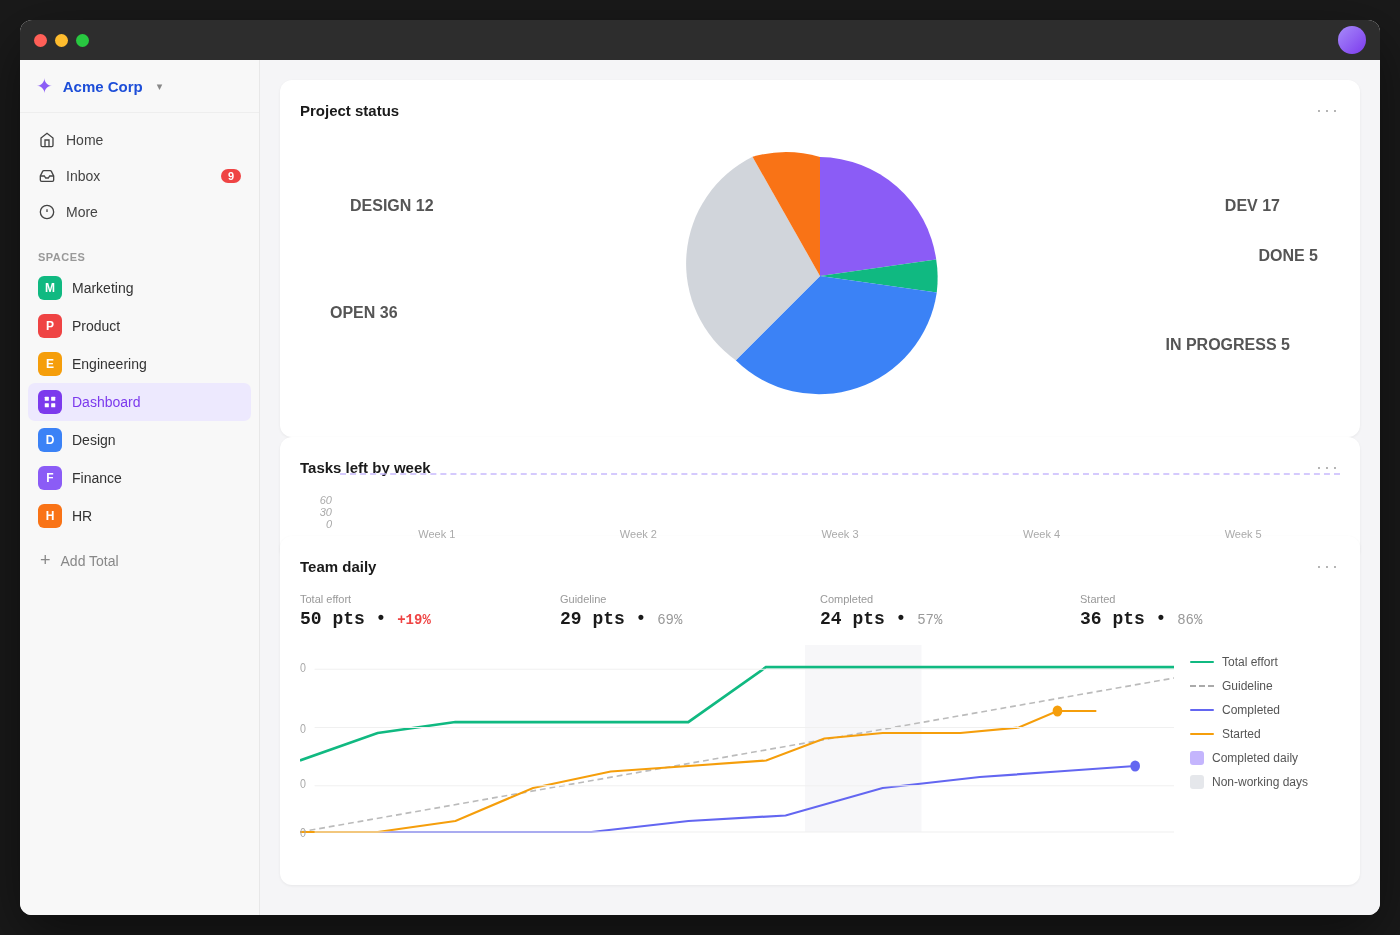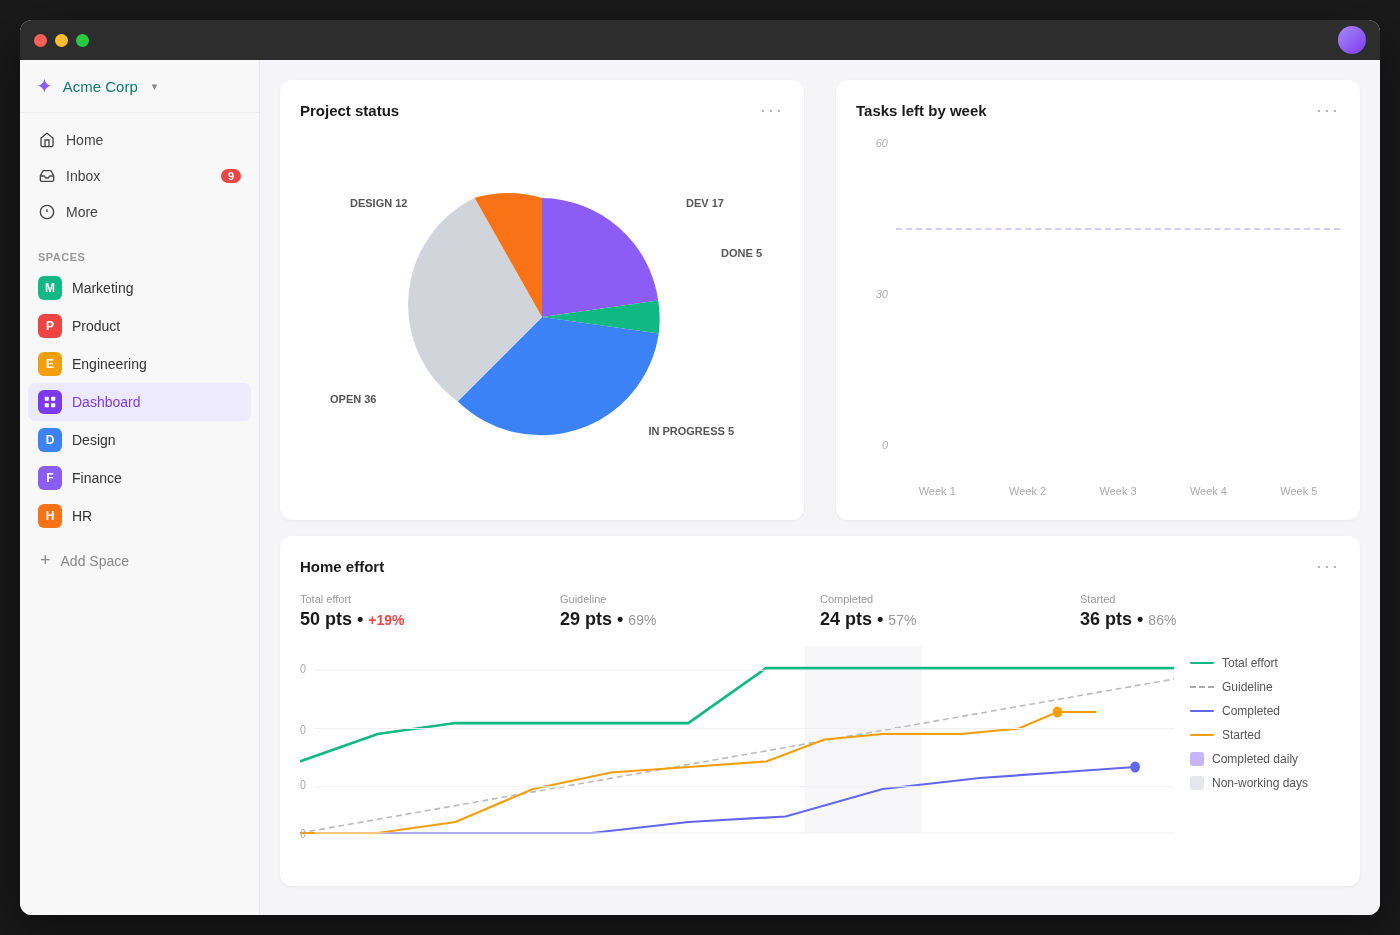--- a/index.html
+++ b/index.html
@@ -64,22 +64,22 @@
     }
     .sidebar-header {
       padding: 14px 16px;
       display: flex;
       align-items: center;
       gap: 10px;
       border-bottom: 1px solid #eeeeee;
     }
     .sidebar-title {
       font-size: 15px;
-      font-weight: 400;
-      color: #0f766e;
+      font-weight: 700;
+      color: #1d4ed8;
     }
     .sidebar-chevron {
       margin-left: 4px;
       color: #888;
       font-size: 11px;
     }
     .sidebar-nav {
       padding: 10px 8px;
       display: flex;
       flex-direction: column;
@@ -171,22 +171,23 @@
       flex: 1;
       background: #f5f5f7;
       overflow-y: auto;
       padding: 20px;
       display: flex;
       flex-direction: column;
       gap: 16px;
     }
     .charts-row {
       display: flex;
-      gap: 32px;
+      gap: 0;
       height: 440px;
+      flex-direction: column;
     }
     .card {
       background: #ffffff;
       border-radius: 12px;
       padding: 20px;
       box-shadow: 0 1px 3px rgba(0,0,0,0.06);
     }
     .card-header {
       display: flex;
       align-items: center;
@@ -218,21 +219,21 @@
       display: flex;
       align-items: center;
       justify-content: center;
     }
     .pie-svg {
       width: 280px;
       height: 280px;
     }
     .pie-label {
       position: absolute;
-      font-size: 11px;
+      font-size: 16px;
       font-weight: 600;
       color: #555;
       white-space: nowrap;
     }
     
     .bar-chart-container {
       height: calc(100% - 40px);
       display: flex;
       flex-direction: column;
       position: relative;
@@ -316,20 +317,21 @@
     }
     .stat-label {
       font-size: 11px;
       color: #999;
       margin-bottom: 4px;
     }
     .stat-value {
       font-size: 18px;
       font-weight: 700;
       color: #1a1a1a;
+      font-family: Liberation Mono, monospace;
     }
     .stat-change {
       font-size: 14px;
       font-weight: 600;
     }
     .stat-change.positive { color: #ef4444; }
     .stat-pct {
       font-size: 14px;
       color: #999;
       font-weight: 500;
@@ -462,21 +464,21 @@
           <span>Finance</span>
         </div>
         <div class="space-item">
           <div class="space-icon" style="background:#f97316;">H</div>
           <span>HR</span>
         </div>
       </div>
 
       <div class="add-space" style="margin-top:8px;">
         <span style="font-size:18px;color:#888;margin-left:2px;">+</span>
-        <span>Add Space</span>
+        <span>Add Total</span>
       </div>
     </div>
 
     <div class="main">
 
       <div class="charts-row">
 
         <div class="card project-card">
           <div class="card-header">
             <span class="card-title">Project status</span>
@@ -570,21 +572,21 @@
               <div class="bar-x-label">Week 3</div>
               <div class="bar-x-label">Week 4</div>
               <div class="bar-x-label">Week 5</div>
             </div>
           </div>
         </div>
       </div>
 
       <div class="card effort-card">
         <div class="card-header">
-          <span class="card-title">Home effort</span>
+          <span class="card-title">Team daily</span>
           <span class="card-menu">···</span>
         </div>
         <div class="effort-stats">
           <div class="stat-item">
             <div class="stat-label">Total effort</div>
             <div class="stat-value">
               <span>50 pts</span> • <span class="stat-change positive">+19%</span>
             </div>
           </div>
           <div class="stat-item">

